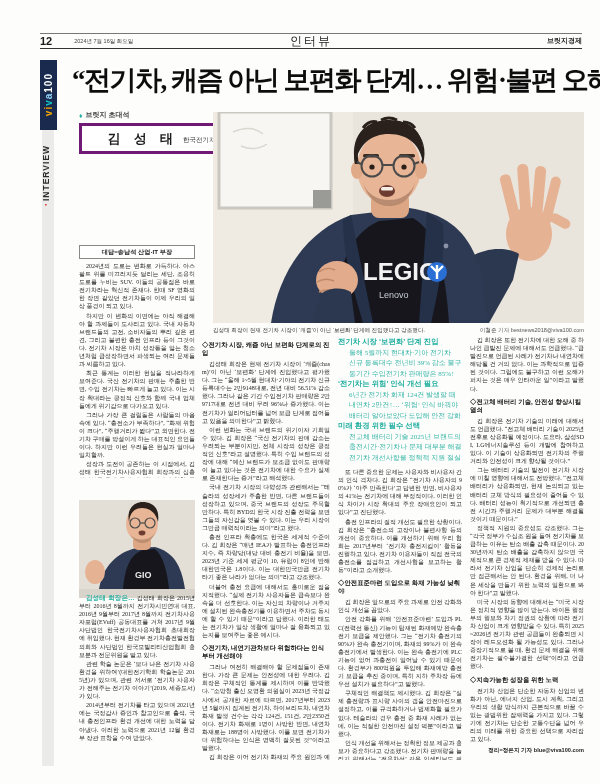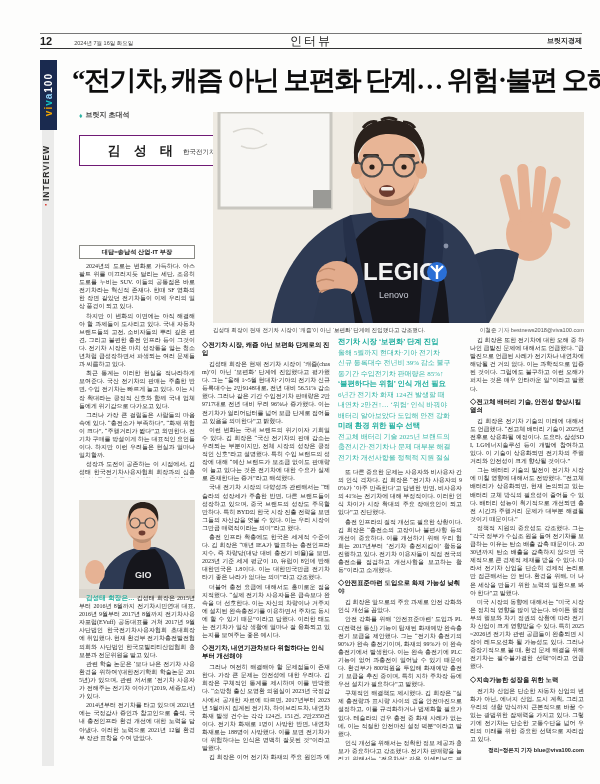--- a/index.html
+++ b/index.html
@@ -9,21 +9,21 @@
     background:#fdfdfc; overflow:hidden;
     font-family:"Liberation Serif", serif; color:#1c1c1c;
   }
   
   .masthead {
     position:absolute; left:40px; top:33px; width:542px; height:16px;
     border-top:1px solid #777; border-bottom:1.5px solid #333;
     display:flex; align-items:center; justify-content:space-between;
     font-family:"Liberation Sans", sans-serif;
   }
-  .mh-left { display:flex; align-items:flex-end; gap:22px; }
+  .mh-left { display:flex; align-items:center; gap:22px; }
   .mh-pagenum { font-size:11px; font-weight:bold; }
   .mh-date { font-size:5.5px; color:#444; }
   .mh-section { font-size:12px; font-weight:normal; letter-spacing:2px;
     position:absolute; left:50%; transform:translateX(-50%); }
   .mh-brand { font-size:7px; font-weight:bold; color:#222; }
   
   .side-strip { position:absolute; left:42px; top:60px; width:12px; height:706px; background:#ebebea; }
   .logo-box {
     position:absolute; left:40px; top:60px; width:17px; height:70px; background:#1a2a4f;
     display:flex; align-items:center; justify-content:center;
@@ -45,23 +45,22 @@
   .headline {
     position:absolute; left:72px; top:62px; width:512px; height:44px;
     font-size:27px; font-weight:bold; letter-spacing:-1.5px;
     text-align:center; white-space:nowrap; color:#0d0d0d;
   }
   .kicker { position:absolute; left:79px; top:110px; font-family:"Liberation Sans", sans-serif;
     font-size:7px; font-weight:bold; color:#3b3b3b; display:flex; align-items:center; gap:3px; }
   .kicker-icon { color:#2bb2a2; font-size:7px; }
   .namebox {
     position:absolute; left:79px; top:123px; width:204px; height:31px;
-    border:1px solid #701a75; display:flex; align-items:center; justify-content:center; gap:5px;
+    border:3px solid #701a75; display:flex; align-items:center; justify-content:center; gap:5px;
     background:#fff;
-    margin-top:12px;
   }
   .namebox .nm { font-size:13px; font-weight:bold; letter-spacing:5px; }
   .namebox .ttl { font-size:6.5px; color:#333; padding-top:4px; }
   
   .photo { position:absolute; left:213px; top:112px; width:371px; height:211px; background:#e8e4db; overflow:hidden; }
   .caption-row {
     position:absolute; left:213px; top:327px; width:371px;
     display:flex; justify-content:space-between; align-items:baseline;
     font-family:"Liberation Sans", sans-serif; font-size:5.6px; color:#333;
   }
@@ -90,21 +89,21 @@
   
   .small-photo { position:absolute; left:79px; top:500px; width:116px; height:98px; background:#d8d4cc; overflow:hidden; }
   #profile { position:absolute; left:79px; top:594px; width:116px; height:172px; overflow:hidden; }
   #profile .lead { color:#2bb2a2; font-weight:bold; font-family:"Liberation Sans", sans-serif; font-size:6.6px; }
   
   .pullquote { margin:1px 0 5px 0; }
   .pq-title {
     font-family:"Liberation Sans", sans-serif; color:#1fae9e; font-weight:bold;
     font-size:7.4px; line-height:10.5px; word-break:break-all;
   }
-  .pq-line { color:#35b5a6; font-size:7px; line-height:10.5px; word-break:break-all; }
+  .pq-line { color:#35b5a6; font-size:7px; line-height:10.5px; word-break:break-all;margin-left:11px; }
   
   .byline {
     position:absolute; left:470px; top:747px; width:114px; text-align:right;
     font-family:"Liberation Sans", sans-serif; font-size:5.6px; font-weight:bold; color:#222;
   }
 </style>
 </head>
 <body>
 
 <div class="page">
@@ -245,21 +244,21 @@
       <p class="body-p">그러나 여전히 해결해야 할 문제점들이 존재한다. 가장 큰 문제는 안전성에 대한 우려다. 김 회장은 구체적인 통계를 제시하며 이를 반박했다. “소방청 출신 오영환 의원실이 2023년 국정감사에서 공개한 자료에 따르면, 2017년부터 2023년 5월까지 집계된 전기차, 하이브리드차, 내연차 화재 발생 건수는 각각 124건, 151건, 2만2350건이다. 전기차 화재로 1명이 사망한 반면, 내연차 화재로는 188명이 사망했다. 이를 보면 전기차가 더 위험하다는 인식은 명백히 잘못된 것”이라고 말했다.</p>
       <p class="body-p">김 회장은 이어 전기차 화재의 주요 원인과 예방책에 대해서도 상세히 설명했다. 그는 “전기차 화재의 주요 원인은 과충전이다. 과충전으로 인해 배터리가 팽창하고, 불완전한 화학작용으로 열이 발생하면서 화재로 이어지는 것이다. 이를 예방하기 위해서는 ‘안전표준마련’ 도입과 PLC(전력선 통신) 기능이 탑재된 화재예방 완속충전기 보급이 필요하다”고 강조했다.</p>
     </div>
 
   <div id="col3" class="colbox">
     <div class="pullquote">
         <div class="pq-title">전기차 시장 ‘보편화’ 단계 진입</div>
         <div class="pq-line">올해 5월까지 현대차·기아 전기차</div>
         <div class="pq-line">신규 등록대수 전년비 39% 감소 불구</div>
         <div class="pq-line">동기간 수입전기차 판매량은 85%↑</div>
-        <div class="pq-title">‘불편하다는 위험’ 인식 개선 필요</div>
+        <div class="pq-title">‘전기차는 위험’ 인식 개선 필요</div>
         <div class="pq-line">6년간 전기차 화재 124건 발생할 때</div>
         <div class="pq-line">내연차 2만건↑… ‘위험’ 인식 바꿔야</div>
         <div class="pq-line">배터리 알아보았다 도입해 안전 강화</div>
         <div class="pq-title">미래 환경 위한 필수 선택</div>
         <div class="pq-line">전고체 배터리 기술 2025년 브랜드의</div>
         <div class="pq-line">충전시간·전기차나 문제 대부분 해결</div>
         <div class="pq-line">전기차 개선사항을 정책적 지원 절실</div>
       </div>
     <div>
         <p class="body-p">또 다른 중요한 문제는 사용자와 비사용자 간의 인식 격차다. 김 회장은 “전기차 사용자의 90%가 ‘아주 만족한다’고 답변한 반면, 비사용자의 41%는 전기차에 대해 부정적이다. 이러한 인식 차이가 시장 확대의 주요 장애요인이 되고 있다”고 진단했다.</p>

